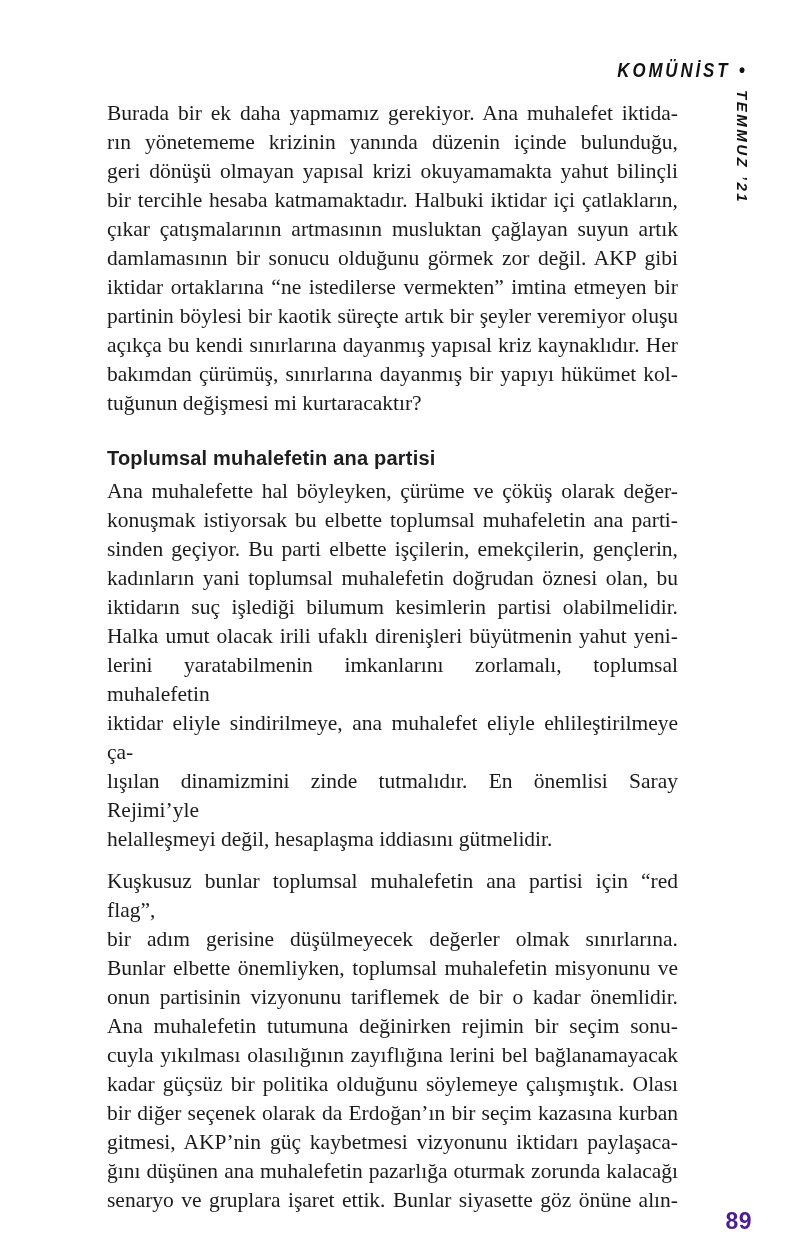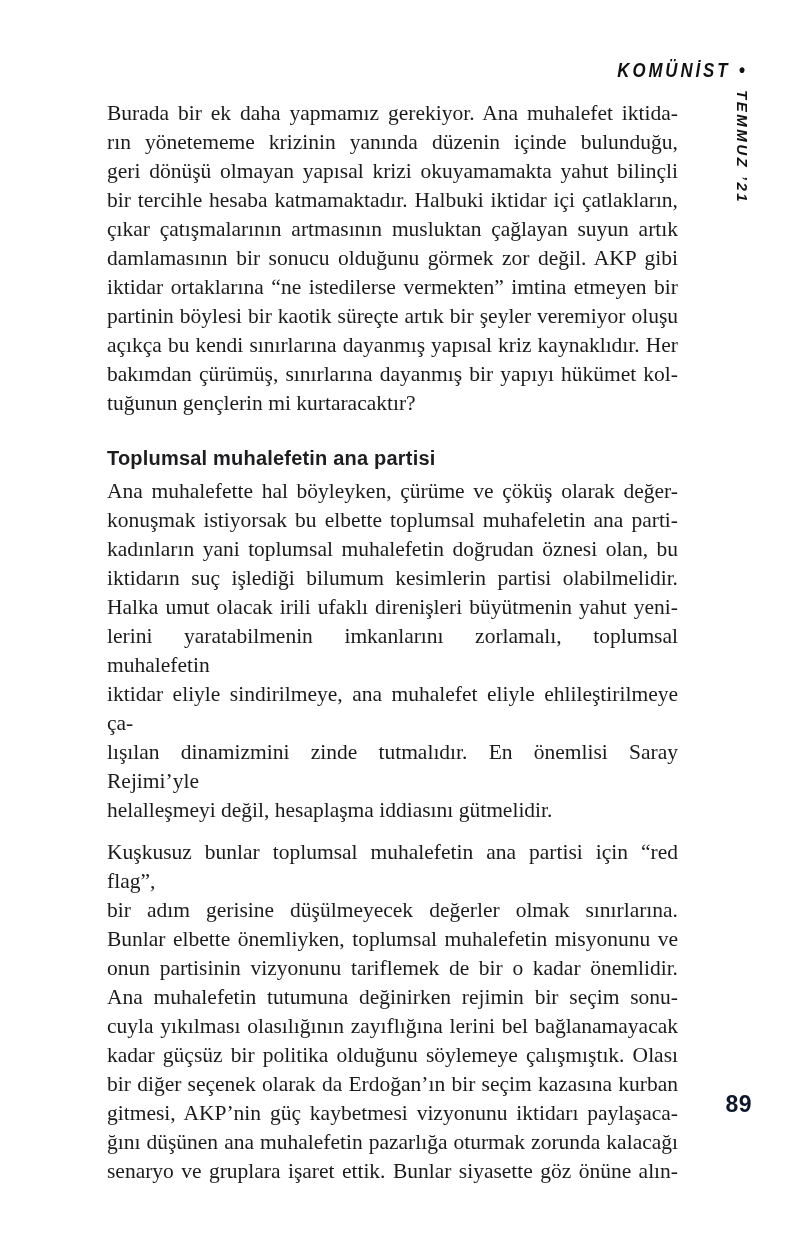--- a/index.html
+++ b/index.html
@@ -84,27 +84,27 @@
     font-size: 20px;
     line-height: 32px;
     letter-spacing: 0.2px;
     color: #1d1d1f;
     margin: 24px 0 3px 0;
   }
 
   
   .page-number {
     position: absolute;
-    top: 1091px;
+    top: 1208px;
     right: 46px;
     font-family: "Liberation Sans", sans-serif;
     font-weight: 700;
     font-size: 23px;
     letter-spacing: 0.5px;
-    color: #0f172a;
+    color: #4c1d95;
   }
 </style>
 </head>
 <body>
 
 <div class="page-header">
   <span>KOMÜNİST</span><span class="bullet">•</span>
 </div>
 
 <div class="issue-vertical">TEMMUZ ’21</div>
@@ -114,26 +114,27 @@
       <div class="text-line">Burada bir ek daha yapmamız gerekiyor. Ana muhalefet iktida-</div>
       <div class="text-line">rın yönetememe krizinin yanında düzenin içinde bulunduğu,</div>
       <div class="text-line">geri dönüşü olmayan yapısal krizi okuyamamakta yahut bilinçli</div>
       <div class="text-line">bir tercihle hesaba katmamaktadır. Halbuki iktidar içi çatlakların,</div>
       <div class="text-line">çıkar çatışmalarının artmasının musluktan çağlayan suyun artık</div>
       <div class="text-line">damlamasının bir sonucu olduğunu görmek zor değil. AKP gibi</div>
       <div class="text-line">iktidar ortaklarına “ne istedilerse vermekten” imtina etmeyen bir</div>
       <div class="text-line">partinin böylesi bir kaotik süreçte artık bir şeyler veremiyor oluşu</div>
       <div class="text-line">açıkça bu kendi sınırlarına dayanmış yapısal kriz kaynaklıdır. Her</div>
       <div class="text-line">bakımdan çürümüş, sınırlarına dayanmış bir yapıyı hükümet kol-</div>
-      <div class="text-line last">tuğunun gençlerin mi kurtaracaktır?</div>
+      <div class="text-line last">tuğunun değişmesi mi kurtaracaktır?</div>
     </div>
     <h2 class="section-heading">Toplumsal muhalefetin ana partisi</h2>
     <div class="paragraph">
       <div class="text-line">Ana muhalefette hal böyleyken, çürüme ve çöküş olarak değer-</div>
       <div class="text-line">konuşmak istiyorsak bu elbette toplumsal muhafeletin ana parti-</div>
+      <div class="text-line">sinden geçiyor. Bu parti elbette işçilerin, emekçilerin, gençlerin,</div>
       <div class="text-line">kadınların yani toplumsal muhalefetin doğrudan öznesi olan, bu</div>
       <div class="text-line">iktidarın suç işlediği bilumum kesimlerin partisi olabilmelidir.</div>
       <div class="text-line">Halka umut olacak irili ufaklı direnişleri büyütmenin yahut yeni-</div>
       <div class="text-line">lerini yaratabilmenin imkanlarını zorlamalı, toplumsal muhalefetin</div>
       <div class="text-line">iktidar eliyle sindirilmeye, ana muhalefet eliyle ehlileştirilmeye ça-</div>
       <div class="text-line">lışılan dinamizmini zinde tutmalıdır. En önemlisi Saray Rejimi’yle</div>
       <div class="text-line last">helalleşmeyi değil, hesaplaşma iddiasını gütmelidir.</div>
     </div>
     <div class="paragraph">
       <div class="text-line">Kuşkusuz bunlar toplumsal muhalefetin ana partisi için “red flag”,</div>

